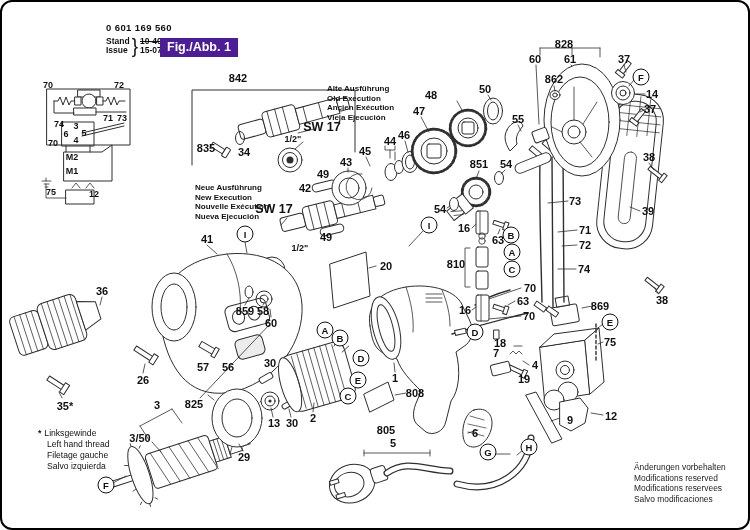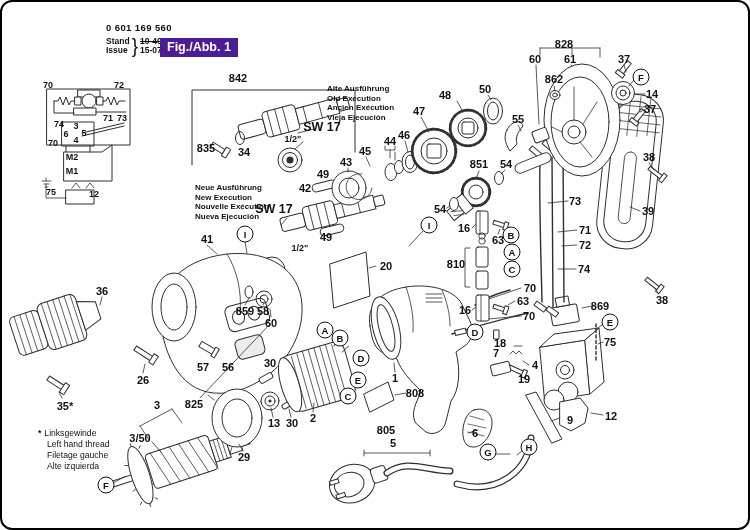--- a/index.html
+++ b/index.html
@@ -449,23 +449,29 @@
       <div>Neue Ausführung</div>
       <div>New Execution</div>
       <div>Nouvelle Exécution</div>
       <div>Nueva Ejecución</div>
     </div>
   <div class="note" id="note-left-thread" style="left:36px;top:426px;">
     <span class="mark">*</span><span class="first-line">Linksgewinde</span>
     <div class="rest">
         <div style="margin-left: 9px;">Left hand thread</div>
         <div style="margin-left: 9px;">Filetage gauche</div>
-        <div style="margin-left: 9px;">Alte izquierda</div>
+        <div style="margin-left: 9px;">Salvo izquierda</div>
       </div>
   </div>
+  <div class="note" id="note-mods" style="left:632px;top:460px;">
+      <div>Änderungen vorbehalten</div>
+      <div>Modifications reserved</div>
+      <div>Modifications reservees</div>
+      <div>Salvo modificaciones</div>
+    </div>
 
   <div id="labels-layer">
       <span class="lbl" style="left: 236px; top: 76px;">842</span>
       <span class="lbl" style="left: 204px; top: 146px;">835</span>
       <span class="lbl" style="left: 242px; top: 150px;">34</span>
       <span class="lbl sw" style="left: 320px; top: 125px;">SW 17</span>
       <span class="lbl fr" style="left: 291px; top: 137px;">1/2"</span>
       <span class="lbl" style="left: 321px; top: 172px;">49</span>
       <span class="lbl" style="left: 303px; top: 186px;">42</span>
       <span class="lbl sw" style="left: 272px; top: 207px;">SW 17</span>
@@ -517,21 +523,21 @@
       <span class="lbl" style="left: 646px; top: 209px;">39</span>
       <span class="lbl" style="left: 647px; top: 155px;">38</span>
       <span class="lbl" style="left: 562px; top: 42px;">828</span>
       <span class="lbl" style="left: 533px; top: 57px;">60</span>
       <span class="lbl" style="left: 568px; top: 57px;">61</span>
       <span class="lbl" style="left: 552px; top: 77px;">862</span>
       <span class="lbl" style="left: 622px; top: 57px;">37</span>
       <span class="lbl" style="left: 650px; top: 92px;">14</span>
       <span class="lbl" style="left: 648px; top: 107px;">37</span>
       <span class="lbl" style="left: 417px; top: 109px;">47</span>
-      <span class="lbl" style="left: 443px; top: 93px;">48</span>
+      <span class="lbl" style="left: 429px; top: 93px;">48</span>
       <span class="lbl" style="left: 483px; top: 87px;">50</span>
       <span class="lbl" style="left: 516px; top: 117px;">55</span>
       <span class="lbl" style="left: 402px; top: 133px;">46</span>
       <span class="lbl" style="left: 388px; top: 139px;">44</span>
       <span class="lbl" style="left: 363px; top: 149px;">45</span>
       <span class="lbl" style="left: 344px; top: 160px;">43</span>
       <span class="lbl" style="left: 477px; top: 162px;">851</span>
       <span class="lbl" style="left: 504px; top: 162px;">54</span>
       <span class="lbl" style="left: 438px; top: 207px;">54</span>
       <span class="lbl in" style="left: 46px; top: 83px;">70</span>

